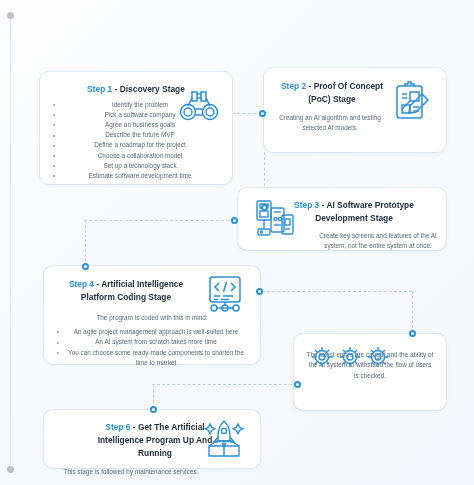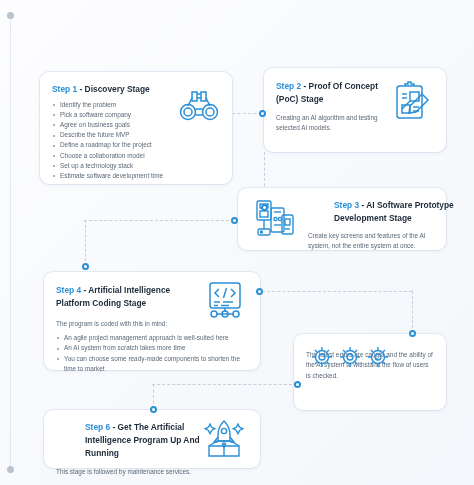--- a/index.html
+++ b/index.html
@@ -48,20 +48,21 @@
     color: #1d2b3a;
     letter-spacing: -0.2px;
   }
 
   .card {
     position: absolute;
     background: #ffffff;
     border-radius: 9px;
     box-shadow: 0 1px 4px rgba(40,70,110,0.07), 0 0 0 1px rgba(225,232,242,0.8);
     box-sizing: border-box;
+    text-align: center;
   }
 
   .step-title {
     font-size: 8.4px;
     font-weight: bold;
     color: #1d2b3a;
     line-height: 1.55;
     margin: 0;
   }
   .step-num { color: #2b8fd6; }
@@ -222,27 +223,27 @@
         <circle cx="28" cy="21" r="1.6"></circle>
         <path d="M22 27 h7"></path>
         <rect x="30" y="17" width="11" height="19" rx="1.6"></rect>
         <rect x="33" y="21" width="5" height="6"></rect>
         <path d="M33 31 h5"></path>
         <path d="M12 22 v9"></path>
         <rect x="6" y="31" width="12" height="6" rx="1.4"></rect>
         <circle cx="9.5" cy="34" r="1"></circle>
       </svg>
     </div>
-    <div class="step-title" style="margin-left:84px; width:140px;">
+    <div class="step-title" style="margin-left:34px; width:140px;">
       <span class="step-num">Step 3</span><span> - </span><span>AI Software Prototype Development Stage</span>
     </div>
     <div class="desc" style="margin-left:58px; width:140px; margin-top:6px;">Create key screens and features of the AI system, not the entire system at once.</div>
   </div>
 
-  <div class="card" style="left:44px; top:272px; width:216px; height:98px; padding:12px 12px;">
+  <div class="card" style="left:44px; top:266px; width:216px; height:98px; padding:12px 12px;">
     <div class="step-title" style="width:140px;">
       <span class="step-num">Step 4</span><span> - </span><span>Artificial Intelligence Platform Coding Stage</span>
     </div>
     <div class="lead" style="margin-top:9px;">The program is coded with this in mind:</div>
     <ul class="bullets">
       <li>An agile project management approach is well-suited here</li>
       <li>An AI system from scratch takes more time</li>
       <li>You can choose some ready-made components to shorten the time to market</li>
     </ul>
     <div class="icon" style="right:13px; top:8px;">

